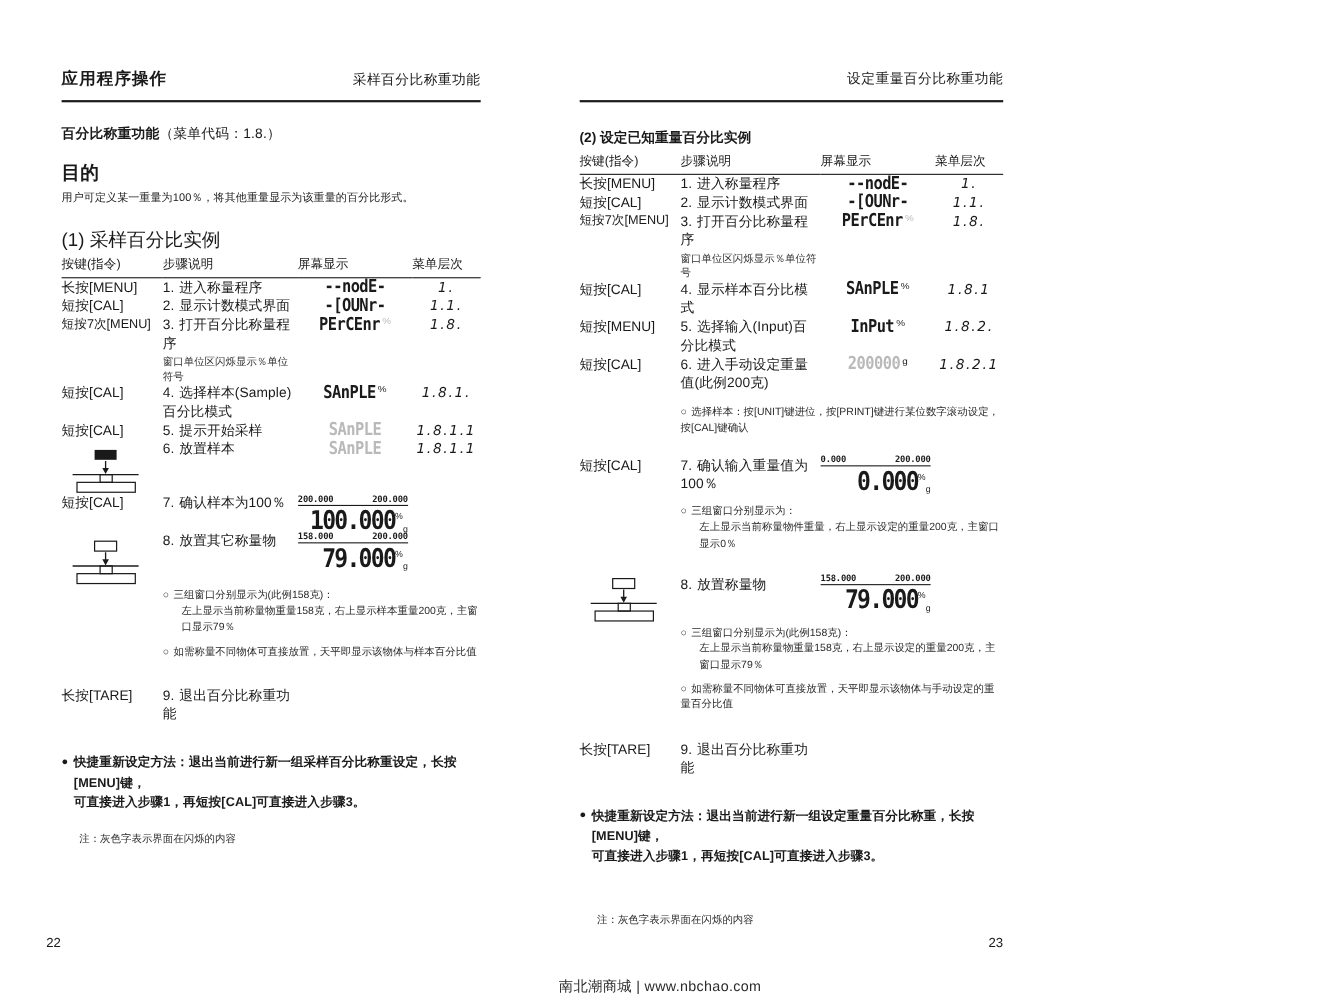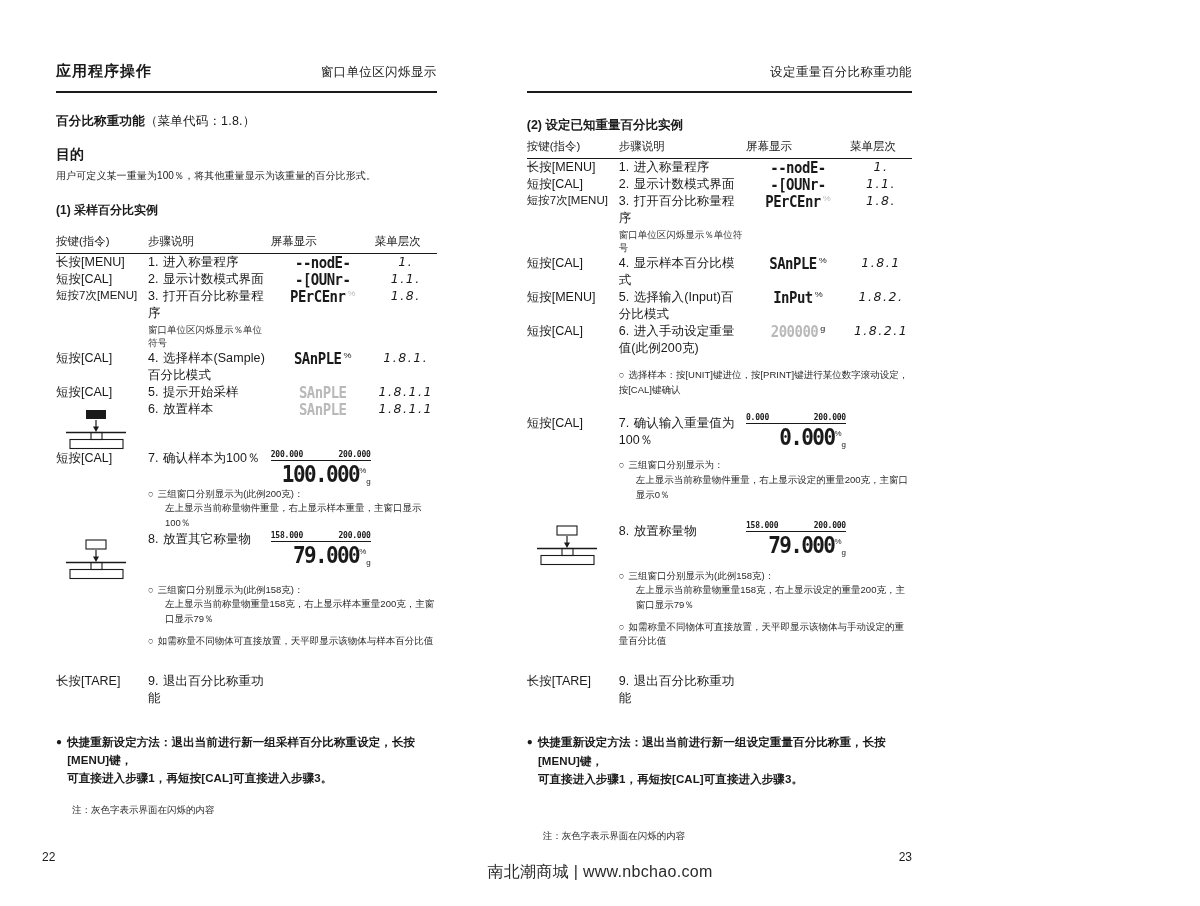--- a/index.html
+++ b/index.html
@@ -58,34 +58,34 @@
   
   .intro { margin-top: 20px; }
   .intro-heading {
     font-size: 12.5px;
     font-weight: bold;
     margin-bottom: 16px;
     letter-spacing: 0.2px;
   }
   .intro-heading .code { font-weight: normal; }
   .purpose-label {
-    font-size: 14px;
+    font-size: 17px;
     font-weight: bold;
     margin-bottom: 4px;
   }
   .purpose-line {
     font-size: 10px;
     line-height: 1.65;
     letter-spacing: 0.1px;
   }
   .section-title {
-    font-size: 12px;
-    font-weight: bold;
+    font-size: 17px;
+    font-weight: normal;
     margin-top: 17px;
-    margin-bottom: 12px;
+    margin-bottom: 0;
   }
   .section-title-right {
     font-size: 12.5px;
     font-weight: bold;
     margin-bottom: 2px;
   }
 
   
   .proc-table {
     width: 100%;
@@ -272,37 +272,37 @@
     font-size: 12px;
     color: #1a1a1a;
   }
   .pn-left  { left: 42px;  bottom: 42px; }
   .pn-right { right: 40px; bottom: 42px; }
 
   .watermark {
     position: absolute;
     left: 0;
     right: 0;
-    bottom: 23px;
+    bottom: 0;
     text-align: center;
-    font-size: 16px;
+    font-size: 13px;
     color: #2a2a2a;
     letter-spacing: 0.3px;
   }
 </style>
 </head>
 <body>
 
 <div class="spread">
 
   <div class="page page-left">
 
     <div class="runhead">
       <div class="runhead-title">应用程序操作</div>
-      <div class="runhead-sub">窗口单位区闪烁显示</div>
+      <div class="runhead-sub">采样百分比称重功能</div>
     </div>
 
     <div class="intro">
       <div class="intro-heading">
         <span>百分比称重功能</span><span class="code">（菜单代码：1.8.）</span>
       </div>
       <div class="purpose-label">目的</div>
       <div class="purpose-line">用户可定义某一重量为100％，将其他重量显示为该重量的百分比形式。</div>
     </div>
 
@@ -426,29 +426,20 @@
                 <span>200.000</span>
                 <span>200.000</span>
               </div>
               <div class="disp3-main">
                 <span>100.000</span><span class="sup">%</span><span class="sub">g</span>
               </div>
             </div>
           </td>
           <td class="row-level"></td>
         </tr>
-        <tr class="note-row">
-          <td></td>
-          <td colspan="3">
-            <div class="note-line">
-              <span class="bullet-o">○</span><span>三组窗口分别显示为(此例200克)：</span>
-            </div>
-            <div class="note-indent">左上显示当前称量物件重量，右上显示样本重量，主窗口显示100％</div>
-          </td>
-        </tr>
 
         <tr>
           <td class="row-key">
             <svg class="scale-icon" width="72" height="42" viewBox="0 0 72 42">
               <rect x="24" y="2" width="20" height="9" fill="none" stroke="#1a1a1a" stroke-width="1.1"></rect>
               <line x1="34" y1="12" x2="34" y2="21" stroke="#1a1a1a" stroke-width="1.2"></line>
               <polygon points="34,24 31,18.5 37,18.5" fill="#1a1a1a"></polygon>
               <line x1="4" y1="24.5" x2="64" y2="24.5" stroke="#1a1a1a" stroke-width="1.3"></line>
               <rect x="29" y="24.5" width="11" height="7" fill="none" stroke="#1a1a1a" stroke-width="1.1"></rect>
               <rect x="8" y="31.5" width="53" height="9" fill="none" stroke="#1a1a1a" stroke-width="1.1"></rect>

